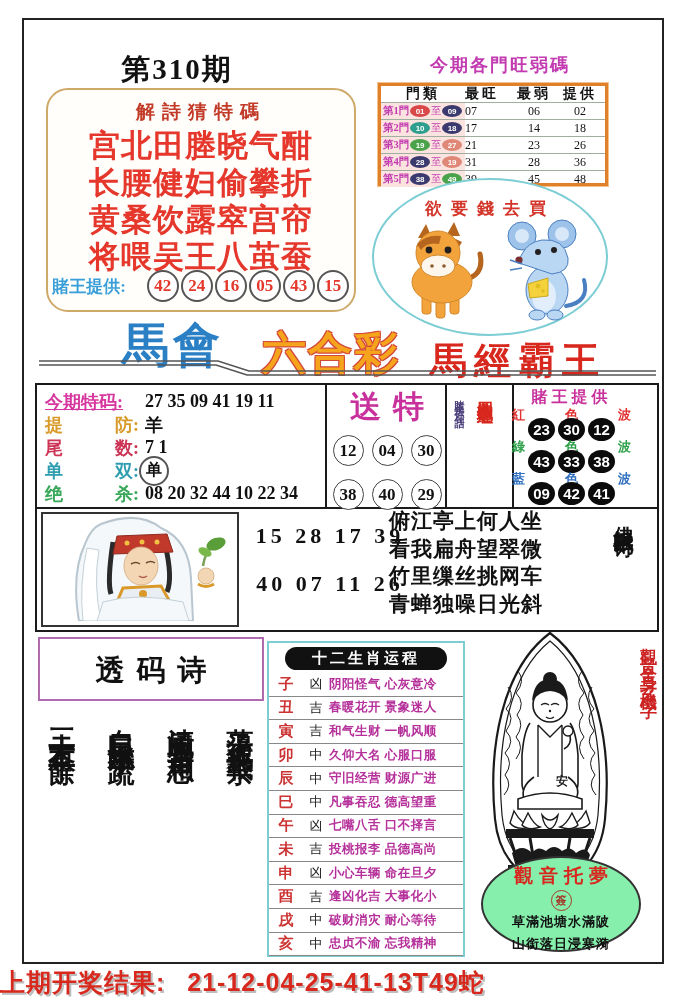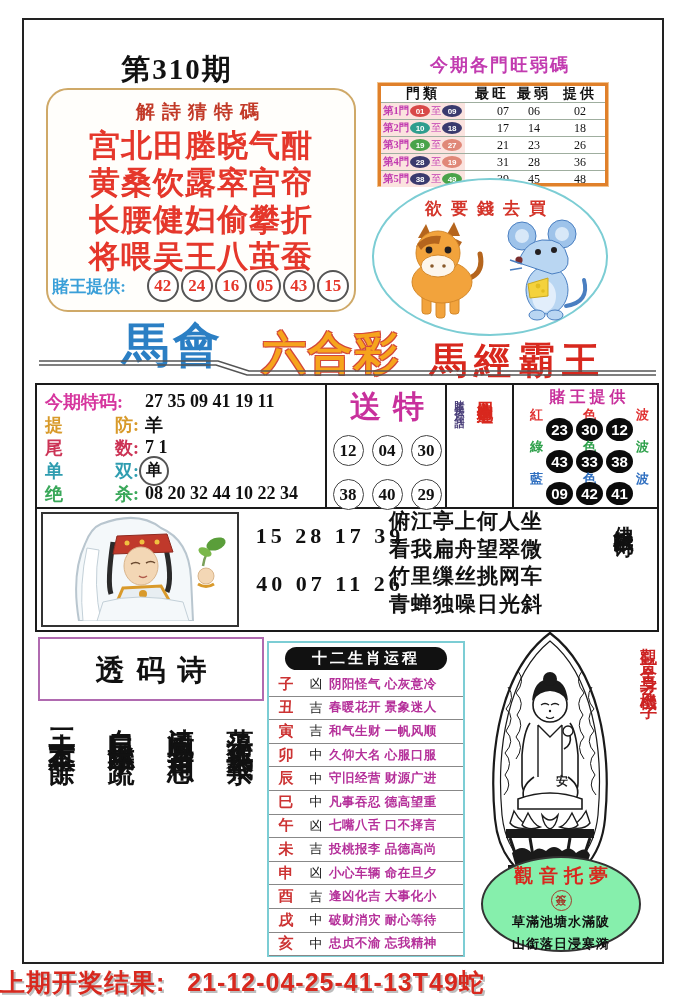--- a/index.html
+++ b/index.html
@@ -21,21 +21,21 @@
 
   
   .strength-title{left:392px;top:53px;width:216px;text-align:center;font-size:18px;font-weight:bold;
                   color:#c23bb0;letter-spacing:2px;}
   .strength-table{left:378px;top:83px;width:224px;height:97px;border:3px solid #e0802a;box-shadow:0 0 0 1px #f2c18c;background:#fff;}
   .st-row{display:flex;height:16px;align-items:center;border-top:1px solid #9fae9f;font-size:12px;}
   .st-row:first-child{border-top:none;}
   .st-h{font-weight:bold;font-size:14px;letter-spacing:3px;}
   .st-c1{width:84px;display:flex;align-items:center;justify-content:center;background:#fbe3df;height:100%;}
   .st-row:first-child .st-c1{background:#fff;}
-  .st-c2{width:44px;text-align:right;}
+  .st-c2{width:44px;text-align:left;}
   .st-c3{width:50px;text-align:center;}
   .st-c4{width:42px;text-align:center;}
   .gate{color:#c23bb0;font-weight:bold;font-size:10.5px;}
   .mini{display:inline-flex;width:20px;height:12px;border-radius:50%;color:#fff;font-size:8px;font-weight:bold;
         align-items:center;justify-content:center;margin:6px 1px;font-family:"Liberation Sans",sans-serif;}
   .zhi{color:#c23bb0;font-size:10px;}
 
   
   .money-oval{left:372px;top:178px;width:232px;height:154px;border:2px solid #7ccdd4;border-radius:50%;background:#fff;}
   .money-title{margin-top:17px;text-align:center;color:#d4352a;font-weight:bold;font-size:17px;letter-spacing:9px;}
@@ -46,35 +46,35 @@
        text-shadow:1px 1px 0 #d2483a,-1px -1px 0 #d2483a,1px -1px 0 #d2483a,-1px 1px 0 #d2483a;}
   .b-bawang{left:430px;top:336px;font-size:37px;font-weight:bold;color:#d8281e;letter-spacing:7px;}
 
   
   .main-panel{left:35px;top:383px;width:620px;height:245px;border:2px solid #1a1a1a;background:#fff;}
   .vline{position:absolute;top:0;height:122px;width:0;border-left:2px solid #1a1a1a;}
   .hline{position:absolute;top:122px;left:0;right:0;border-top:2px solid #1a1a1a;}
   .mp-col1{position:absolute;left:0;top:0;width:288px;height:122px;padding:5px 6px 0 8px;box-sizing:border-box;}
   .mp-row{display:flex;align-items:center;height:23px;}
   .mp-lab{width:94px;display:flex;justify-content:space-between;font-weight:bold;font-size:18px;flex:none;}
-  .mp-lab.single{justify-content:flex-start;}
+  .mp-lab.single{justify-content:flex-start;text-decoration:underline;}
   .mp-val{font-weight:bold;font-size:18px;color:#111;margin-left:6px;white-space:nowrap;}
   .circ-val{display:inline-flex;width:26px;height:26px;border:2px solid #555;border-radius:50%;
             align-items:center;justify-content:center;font-size:16px;font-weight:bold;}
   .mp-col2{position:absolute;left:292px;top:0;width:116px;height:88px;text-align:center;}
   .songte{margin-top:1px;font-size:31px;font-weight:bold;color:#c8309c;letter-spacing:12px;text-indent:12px;}
   .st-balls{display:flex;justify-content:center;gap:8px;margin-top:7px;}
   .ball-b{display:inline-flex;width:29px;height:29px;border:1.5px solid #444;border-radius:50%;
           align-items:center;justify-content:center;font-size:17px;font-weight:bold;background:#fff;}
   .mp-col3{position:absolute;left:410px;top:0;width:65px;height:122px;}
   .vnote{position:absolute;left:5px;top:7px;height:110px;writing-mode:vertical-rl;font-size:10px;color:#4a3f7a;
          letter-spacing:3px;font-weight:bold;}
   .vred{position:absolute;left:27px;top:4px;height:116px;writing-mode:vertical-rl;font-size:16px;color:#d8281e;
         font-weight:bold;letter-spacing:1px;}
-  .mp-col4{position:absolute;left:481px;top:0;width:143px;height:114px;}
+  .mp-col4{position:absolute;left:463px;top:0;width:143px;height:114px;}
   .wave-title{text-align:center;font-size:16px;font-weight:bold;color:#c8309c;letter-spacing:4px;margin-top:2px;}
   .wave-lab{display:flex;justify-content:space-between;padding:0 12px;font-size:13px;font-weight:bold;height:13px;line-height:13px;}
   .wave-balls{display:flex;justify-content:center;gap:3px;margin-top:-3px;margin-bottom:-1px;}
   .ball-k{display:inline-flex;width:27px;height:23px;border-radius:50%;background:#0b0b0b;color:#fff;
           align-items:center;justify-content:center;font-size:15px;font-weight:bold;font-family:"Liberation Sans",sans-serif;}
   .guanyin-box{position:absolute;left:4px;top:127px;width:194px;height:111px;border:2px solid #333;overflow:hidden;background:#fff;}
   .offer-block{position:absolute;left:204px;top:125px;width:178px;text-align:center;}
   .offer-lab{font-size:19px;font-weight:bold;letter-spacing:4px;text-align:center;}
   .offer-nums{font-size:22px;font-weight:bold;letter-spacing:4px;margin-top:13px;}
   .poem2{position:absolute;left:352px;top:123px;width:220px;font-size:21px;font-weight:bold;line-height:27.5px;letter-spacing:1px;}
@@ -115,22 +115,22 @@
 
 <div class="page">
   <div class="abs frame"></div>
 
   <div class="abs issue-title">第310期</div>
 
   <section class="abs poem-box">
     <div class="poem-header">解詩猜特碼</div>
     <div class="poem-lines" id="poem-lines">
         <div>宫北田塍晓气酣</div>
+        <div>长腰健妇偷攀折</div>
         <div>黄桑饮露窣宫帘</div>
-        <div>长腰健妇偷攀折</div>
         <div>将喂吴王八茧蚕</div>
       </div>
     <div class="poem-provider">
       <span class="lbl">賭王提供:</span>
       <span id="poem-balls"><span class="ball-o">42</span><span class="ball-o">24</span><span class="ball-o">16</span><span class="ball-o">05</span><span class="ball-o">43</span><span class="ball-o">15</span></span>
     </div>
   </section>
 
   <div class="abs strength-title">今期各門旺弱碼</div>
   <div class="abs strength-table" id="strength-table">

